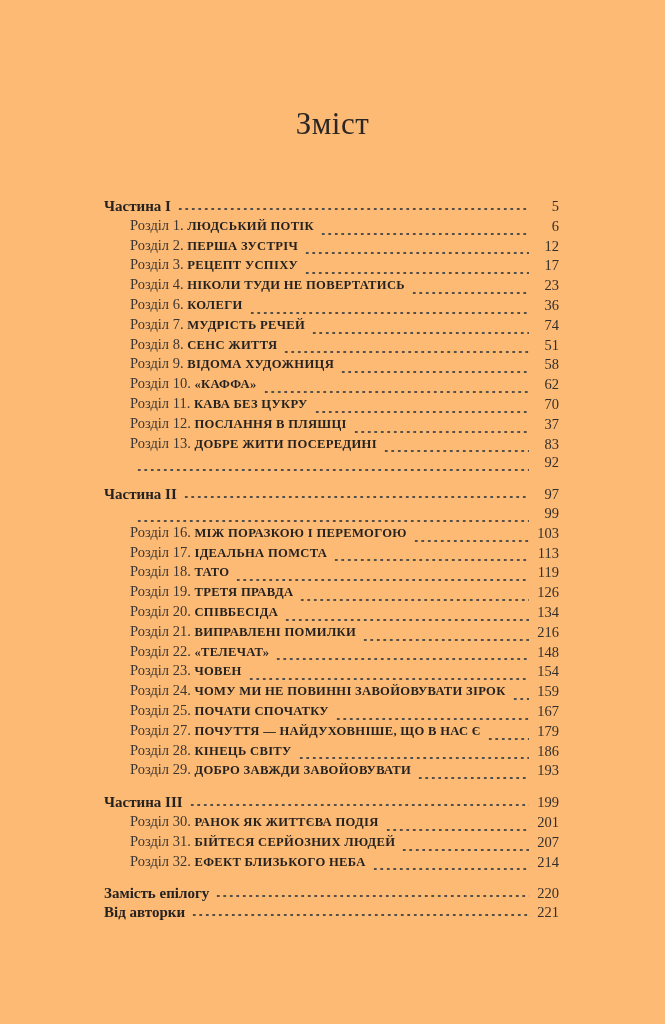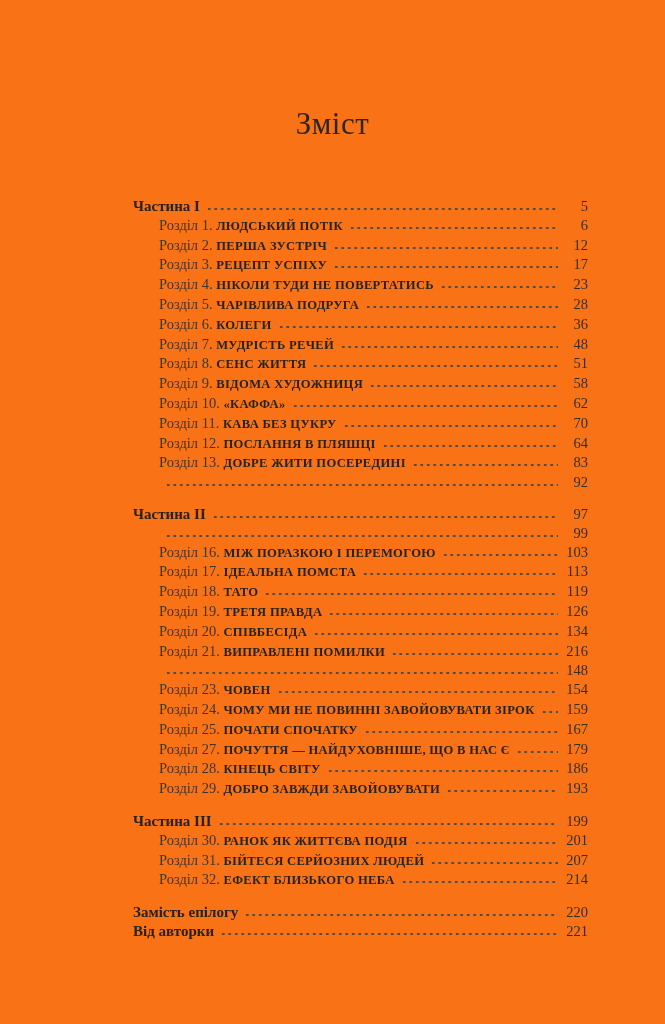--- a/index.html
+++ b/index.html
@@ -5,51 +5,50 @@
   * { margin: 0; padding: 0; box-sizing: border-box; }
   html, body { background: #ffffff; }
   body {
     width: 665px;
     height: 1024px;
     position: relative;
     overflow: hidden;
     font-family: "Liberation Serif", "DejaVu Serif", serif;
     color: #2e2a27;
   }
-  .page { position: absolute; inset: 0; background: #f97316; }
+  .page { position: absolute; inset: 0; background: #fdba74; }
   .book-title {
     margin-top: 106px;
     text-align: center;
     font-size: 31px;
     font-weight: 400;
     letter-spacing: 0.5px;
     color: #2b2623;
   }
   .toc {
     position: absolute;
     left: 104px;
     top: 197px;
     width: 455px;
-    margin-left: 29px;
   }
   .row {
     display: flex;
     align-items: baseline;
     line-height: 18.8px;
     font-size: 14.5px;
     white-space: nowrap;
   }
   .row .label { flex: 0 1 auto; min-width: 0; }
   .gap-above { margin-top: 13px; justify-content: flex-end; }
   .part-label {
     font-weight: 700;
     font-size: 15px;
     color: #262220;
   }
-  .chapter { padding-left: 26px; }
+  .chapter { padding-left: 26px; align-items: flex-end; }
   .prefix { font-size: 14.5px; color: #3c3632; }
   .ctitle {
     font-weight: 700;
     font-size: 12.6px;
     letter-spacing: 0.3px;
     color: #262220;
   }
   .leader {
     flex: 1 1 8px;
     min-width: 8px;
@@ -93,33 +92,28 @@
         <span class="label"><span class="prefix">Розділ 3.</span> <span class="ctitle">РЕЦЕПТ УСПІХУ</span></span>
         <span class="leader"></span>
         <span class="pagenum">17</span>
       </div>
       <div class="row chapter">
         <span class="label"><span class="prefix">Розділ 4.</span> <span class="ctitle">НІКОЛИ ТУДИ НЕ ПОВЕРТАТИСЬ</span></span>
         <span class="leader"></span>
         <span class="pagenum">23</span>
       </div>
       <div class="row chapter">
-        <span class="label"><span class="prefix">Розділ 5.</span> <span class="ctitle">ЧАРІВЛИВА ПОДРУГА</span></span>
-        <span class="leader"></span>
-        <span class="pagenum">28</span>
-      </div>
-      <div class="row chapter">
         <span class="label"><span class="prefix">Розділ 6.</span> <span class="ctitle">КОЛЕГИ</span></span>
         <span class="leader"></span>
         <span class="pagenum">36</span>
       </div>
       <div class="row chapter">
         <span class="label"><span class="prefix">Розділ 7.</span> <span class="ctitle">МУДРІСТЬ РЕЧЕЙ</span></span>
         <span class="leader"></span>
-        <span class="pagenum">48</span>
+        <span class="pagenum">74</span>
       </div>
       <div class="row chapter">
         <span class="label"><span class="prefix">Розділ 8.</span> <span class="ctitle">СЕНС ЖИТТЯ</span></span>
         <span class="leader"></span>
         <span class="pagenum">51</span>
       </div>
       <div class="row chapter">
         <span class="label"><span class="prefix">Розділ 9.</span> <span class="ctitle">ВІДОМА ХУДОЖНИЦЯ</span></span>
         <span class="leader"></span>
         <span class="pagenum">58</span>
@@ -130,21 +124,21 @@
         <span class="pagenum">62</span>
       </div>
       <div class="row chapter">
         <span class="label"><span class="prefix">Розділ 11.</span> <span class="ctitle">КАВА БЕЗ ЦУКРУ</span></span>
         <span class="leader"></span>
         <span class="pagenum">70</span>
       </div>
       <div class="row chapter">
         <span class="label"><span class="prefix">Розділ 12.</span> <span class="ctitle">ПОСЛАННЯ В ПЛЯШЦІ</span></span>
         <span class="leader"></span>
-        <span class="pagenum">64</span>
+        <span class="pagenum">37</span>
       </div>
       <div class="row chapter">
         <span class="label"><span class="prefix">Розділ 13.</span> <span class="ctitle">ДОБРЕ ЖИТИ ПОСЕРЕДИНІ</span></span>
         <span class="leader"></span>
         <span class="pagenum">83</span>
       </div>
       <div class="row chapter">
         <span class="leader"></span>
         <span class="pagenum">92</span>
       </div>
@@ -181,20 +175,21 @@
         <span class="label"><span class="prefix">Розділ 20.</span> <span class="ctitle">СПІВБЕСІДА</span></span>
         <span class="leader"></span>
         <span class="pagenum">134</span>
       </div>
       <div class="row chapter">
         <span class="label"><span class="prefix">Розділ 21.</span> <span class="ctitle">ВИПРАВЛЕНІ ПОМИЛКИ</span></span>
         <span class="leader"></span>
         <span class="pagenum">216</span>
       </div>
       <div class="row chapter">
+        <span class="label"><span class="prefix">Розділ 22.</span> <span class="ctitle">«ТЕЛЕЧАТ»</span></span>
         <span class="leader"></span>
         <span class="pagenum">148</span>
       </div>
       <div class="row chapter">
         <span class="label"><span class="prefix">Розділ 23.</span> <span class="ctitle">ЧОВЕН</span></span>
         <span class="leader"></span>
         <span class="pagenum">154</span>
       </div>
       <div class="row chapter">
         <span class="label"><span class="prefix">Розділ 24.</span> <span class="ctitle">ЧОМУ МИ НЕ ПОВИННІ ЗАВОЙОВУВАТИ ЗІРОК</span></span>

